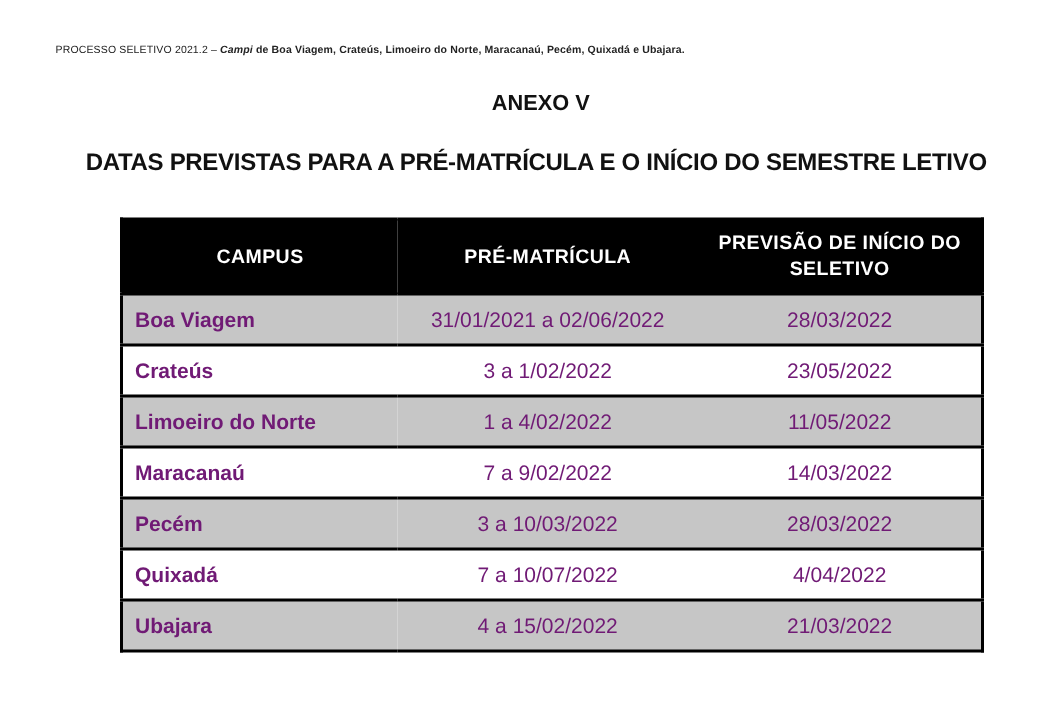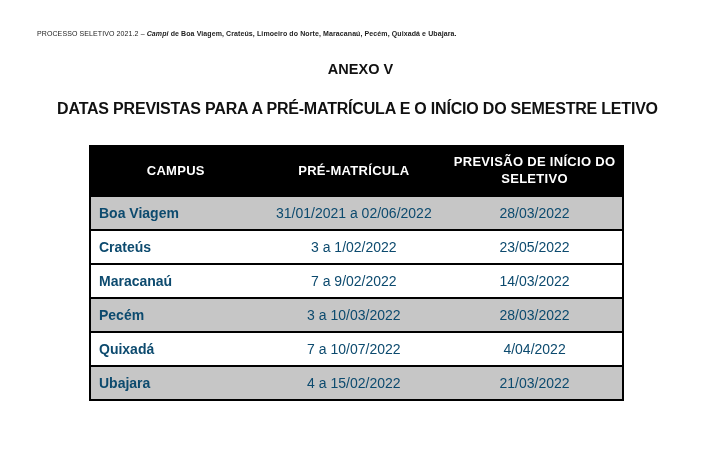--- a/index.html
+++ b/index.html
@@ -44,23 +44,23 @@
     width: 701px;
     margin: 0;
     text-align: center;
     font-size: 16px;
     font-weight: bold;
     letter-spacing: -0.2px;
     color: #111111;
   }
   table.schedule {
     position: absolute;
-    left: 89px;
+    left: 80px;
     top: 145px;
-    width: 535px;
+    width: 576px;
     border-collapse: collapse;
     table-layout: fixed;
     border: 2px solid var(--border-color, #000000);
   }
   table.schedule col.c1 { width: 32%; }
   table.schedule col.c2 { width: 35%; }
   table.schedule col.c3 { width: 33%; }
   table.schedule th {
     background: var(--header-bg, #000000);
     color: var(--header-text, #ffffff);
@@ -73,21 +73,21 @@
     line-height: 1.3;
     padding: 0 6px;
   }
   table.schedule td {
     height: 32px;
     font-size: 14px;
     vertical-align: middle;
     text-align: center;
     border-top: 2px solid var(--border-color, #000000);
     padding: 0 8px;
-    color: #0c4a6e;
+    color: #701a75;
   }
   table.schedule td.campus-cell {
     text-align: left;
     font-weight: bold;
     padding-left: 8px;
   }
   table.schedule tr.alt td { background: var(--row-alt-bg, #c6c6c6); }
   table.schedule tr.plain td { background: var(--row-bg, #ffffff); }
 </style>
 </head>
@@ -116,20 +116,25 @@
       <tr class="alt">
         <td class="campus-cell">Boa Viagem</td>
         <td class="pre-matricula-cell">31/01/2021 a 02/06/2022</td>
         <td class="inicio-semestre-cell">28/03/2022</td>
       </tr>
       <tr class="plain">
         <td class="campus-cell">Crateús</td>
         <td class="pre-matricula-cell">3 a 1/02/2022</td>
         <td class="inicio-semestre-cell">23/05/2022</td>
       </tr>
+      <tr class="alt">
+        <td class="campus-cell">Limoeiro do Norte</td>
+        <td class="pre-matricula-cell">1 a 4/02/2022</td>
+        <td class="inicio-semestre-cell">11/05/2022</td>
+      </tr>
       <tr class="plain">
         <td class="campus-cell">Maracanaú</td>
         <td class="pre-matricula-cell">7 a 9/02/2022</td>
         <td class="inicio-semestre-cell">14/03/2022</td>
       </tr>
       <tr class="alt">
         <td class="campus-cell">Pecém</td>
         <td class="pre-matricula-cell">3 a 10/03/2022</td>
         <td class="inicio-semestre-cell">28/03/2022</td>
       </tr>

